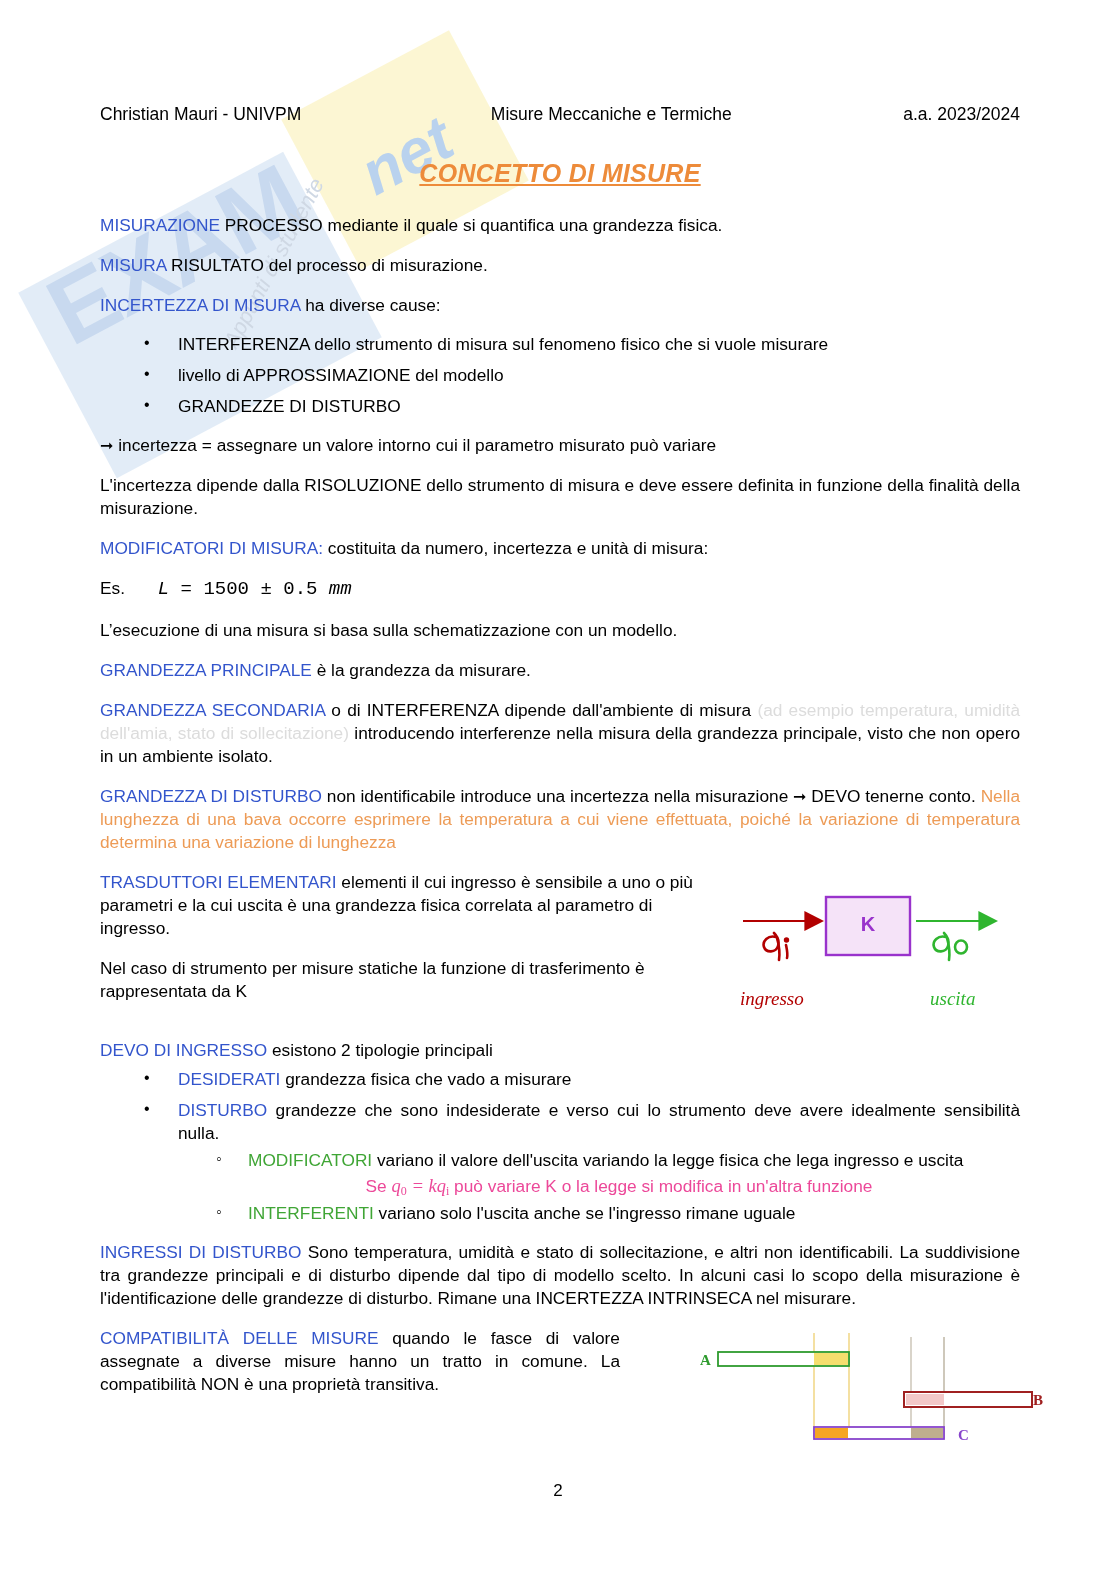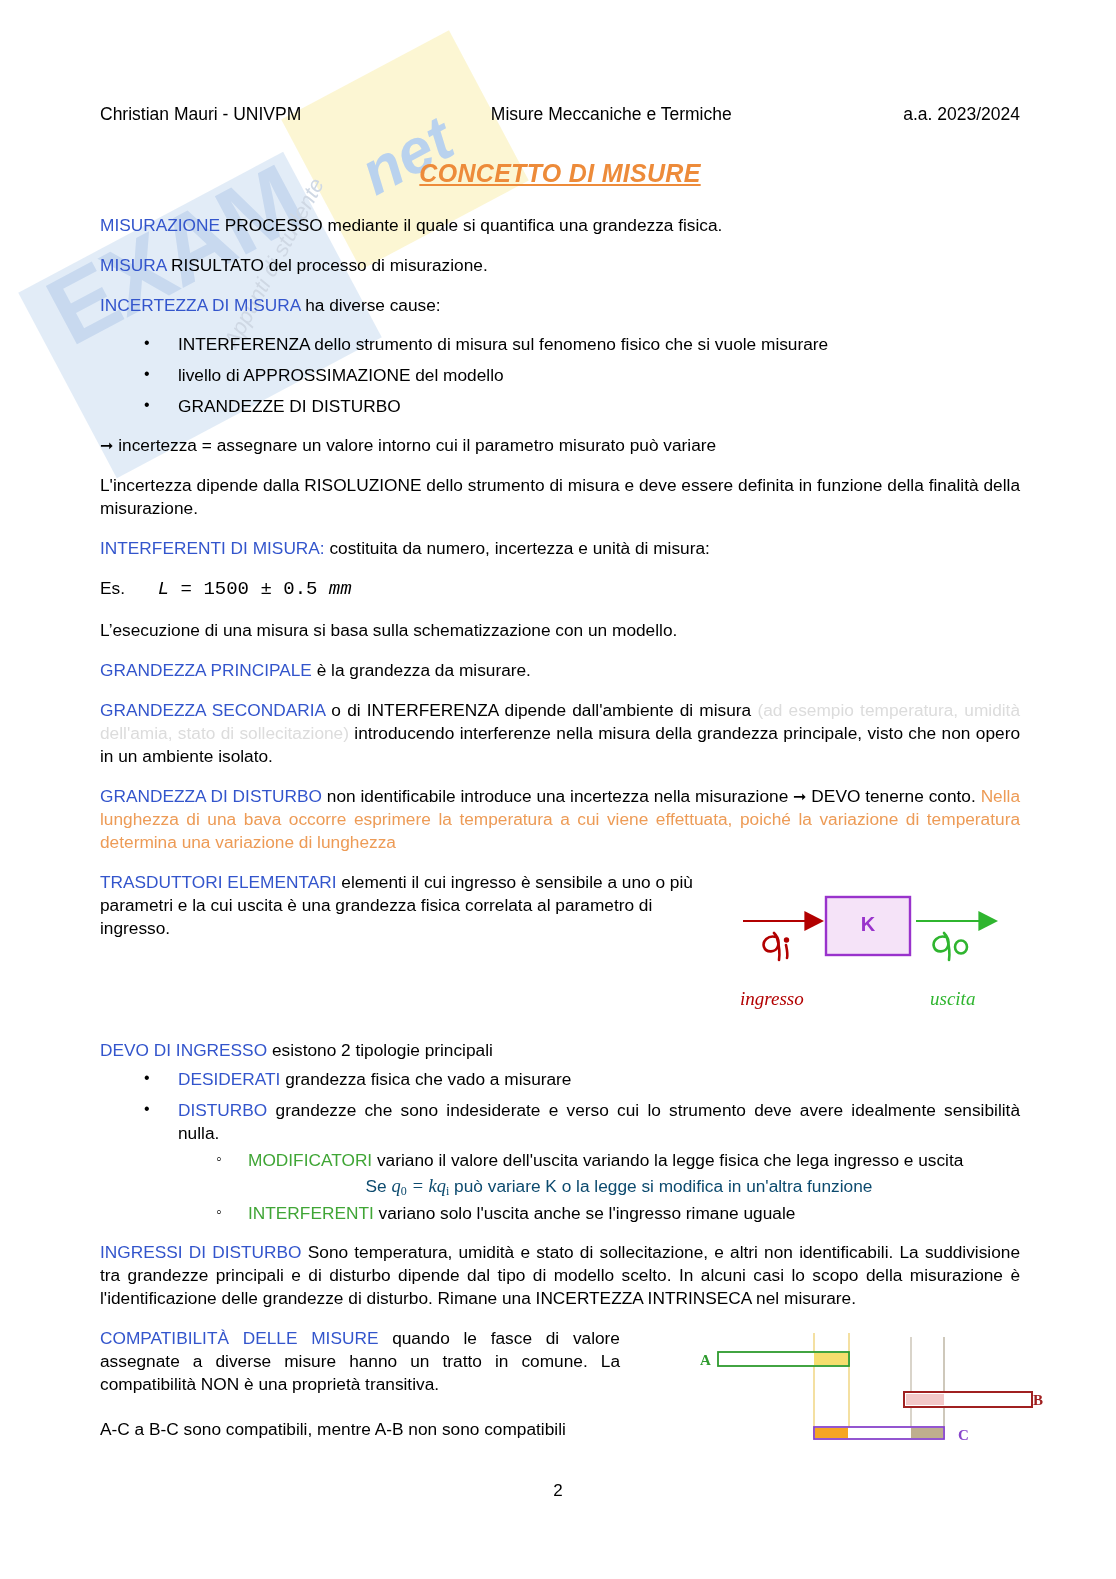--- a/index.html
+++ b/index.html
@@ -121,21 +121,21 @@
     font-size: 17.3px;
     line-height: 1.33;
     color: #000;
     margin: 0 0 17px 0;
     text-align: justify;
   }
   p.para.nojust { text-align: left; }
 
   .blue { color: #3355CC; }
   .green { color: #3FA535; }
-  .cyan { color: #0c4a6e; }
+  .cyan { color: #ec4899; }
   .orange { color: #ED9B56; }
   .grey { color: #DCDCDC; }
 
   
   ul.lvl1 {
     list-style: none;
     margin: 0 0 16px 0;
     padding: 0;
   }
   ul.lvl1 > li {
@@ -286,21 +286,21 @@
     </ul>
 
     <p class="para nojust">
       <span class="arrow-glyph">➞</span>
       <span>incertezza = assegnare un valore intorno cui il parametro misurato può variare</span>
     </p>
 
     <p class="para">L'incertezza dipende dalla RISOLUZIONE dello strumento di misura e deve essere definita in funzione della finalità della misurazione.</p>
 
     <p class="para nojust">
-      <span class="blue">INTERFERENTI DI MISURA:</span><span> costituita da numero, incertezza e unità di misura:</span>
+      <span class="blue">MODIFICATORI DI MISURA:</span><span> costituita da numero, incertezza e unità di misura:</span>
     </p>
 
     <p class="para nojust">
       <span>Es. </span><span class="math"><span>L</span><span class="num"> = </span><span class="num">1500</span><span class="num"> ± </span><span class="num">0.5</span>&nbsp;<span>mm</span></span>
     </p>
 
     <p class="para nojust">L’esecuzione di una misura si basa sulla schematizzazione con un modello.</p>
 
     <p class="para nojust">
       <span class="blue">GRANDEZZA PRINCIPALE</span><span> è la grandezza da misurare.</span>
@@ -312,20 +312,21 @@
 
     <p class="para">
       <span class="blue">GRANDEZZA DI DISTURBO</span><span> non identificabile introduce una incertezza nella misurazione </span><span class="arrow-glyph">➞</span><span> DEVO tenerne conto. </span><span class="orange">Nella lunghezza di una bava occorre esprimere la temperatura a cui viene effettuata, poiché la variazione di temperatura determina una variazione di lunghezza</span>
     </p>
 
     <div class="flow-block">
       <div class="flow-text">
         <p class="para nojust">
           <span class="blue">TRASDUTTORI ELEMENTARI</span><span> elementi il cui ingresso è sensibile a uno o più parametri e la cui uscita è una grandezza fisica correlata al parametro di ingresso.</span>
         </p>
+        <p class="para nojust">Nel caso di strumento per misure statiche la funzione di trasferimento è rappresentata da K</p>
       </div>
 
       <div class="transducer-fig">
         <svg width="300" height="150" viewBox="0 0 300 150">
           <defs>
             <marker id="ah-red" markerWidth="9" markerHeight="9" refX="8" refY="4.5" orient="auto">
               <path d="M0,0 L9,4.5 L0,9 z" fill="#B20000"></path>
             </marker>
             <marker id="ah-green" markerWidth="9" markerHeight="9" refX="8" refY="4.5" orient="auto">
               <path d="M0,0 L9,4.5 L0,9 z" fill="#2FB52F"></path>
@@ -386,21 +387,20 @@
 
     <p class="para">
       <span class="blue">INGRESSI DI DISTURBO</span><span> Sono temperatura, umidità e stato di sollecitazione, e altri non identificabili. La suddivisione tra grandezze principali e di disturbo dipende dal tipo di modello scelto. In alcuni casi lo scopo della misurazione è l'identificazione delle grandezze di disturbo. Rimane una INCERTEZZA INTRINSECA nel misurare.</span>
     </p>
 
     <div class="compat-block">
       <div class="compat-text">
         <p class="para">
           <span class="blue">COMPATIBILITÀ DELLE MISURE</span><span> quando le fasce di valore assegnate a diverse misure hanno un tratto in comune. La compatibilità NON è una proprietà transitiva.</span>
         </p>
-        <p class="para nojust cyan" style="margin-top:22px">A-C a B-C sono compatibili, mentre A-B non sono compatibili</p>
       </div>
 
       <div class="compat-fig">
         <svg width="360" height="125" viewBox="0 0 360 125">
 
           <line x1="128" y1="6" x2="128" y2="110" stroke="#F2D98B" stroke-width="1.6"></line>
           <line x1="163" y1="6" x2="163" y2="110" stroke="#F2D98B" stroke-width="1.6"></line>
           <line x1="225" y1="10" x2="225" y2="112" stroke="#C9C2B4" stroke-width="1.4"></line>
           <line x1="258" y1="10" x2="258" y2="112" stroke="#C9C2B4" stroke-width="1.8"></line>
 

